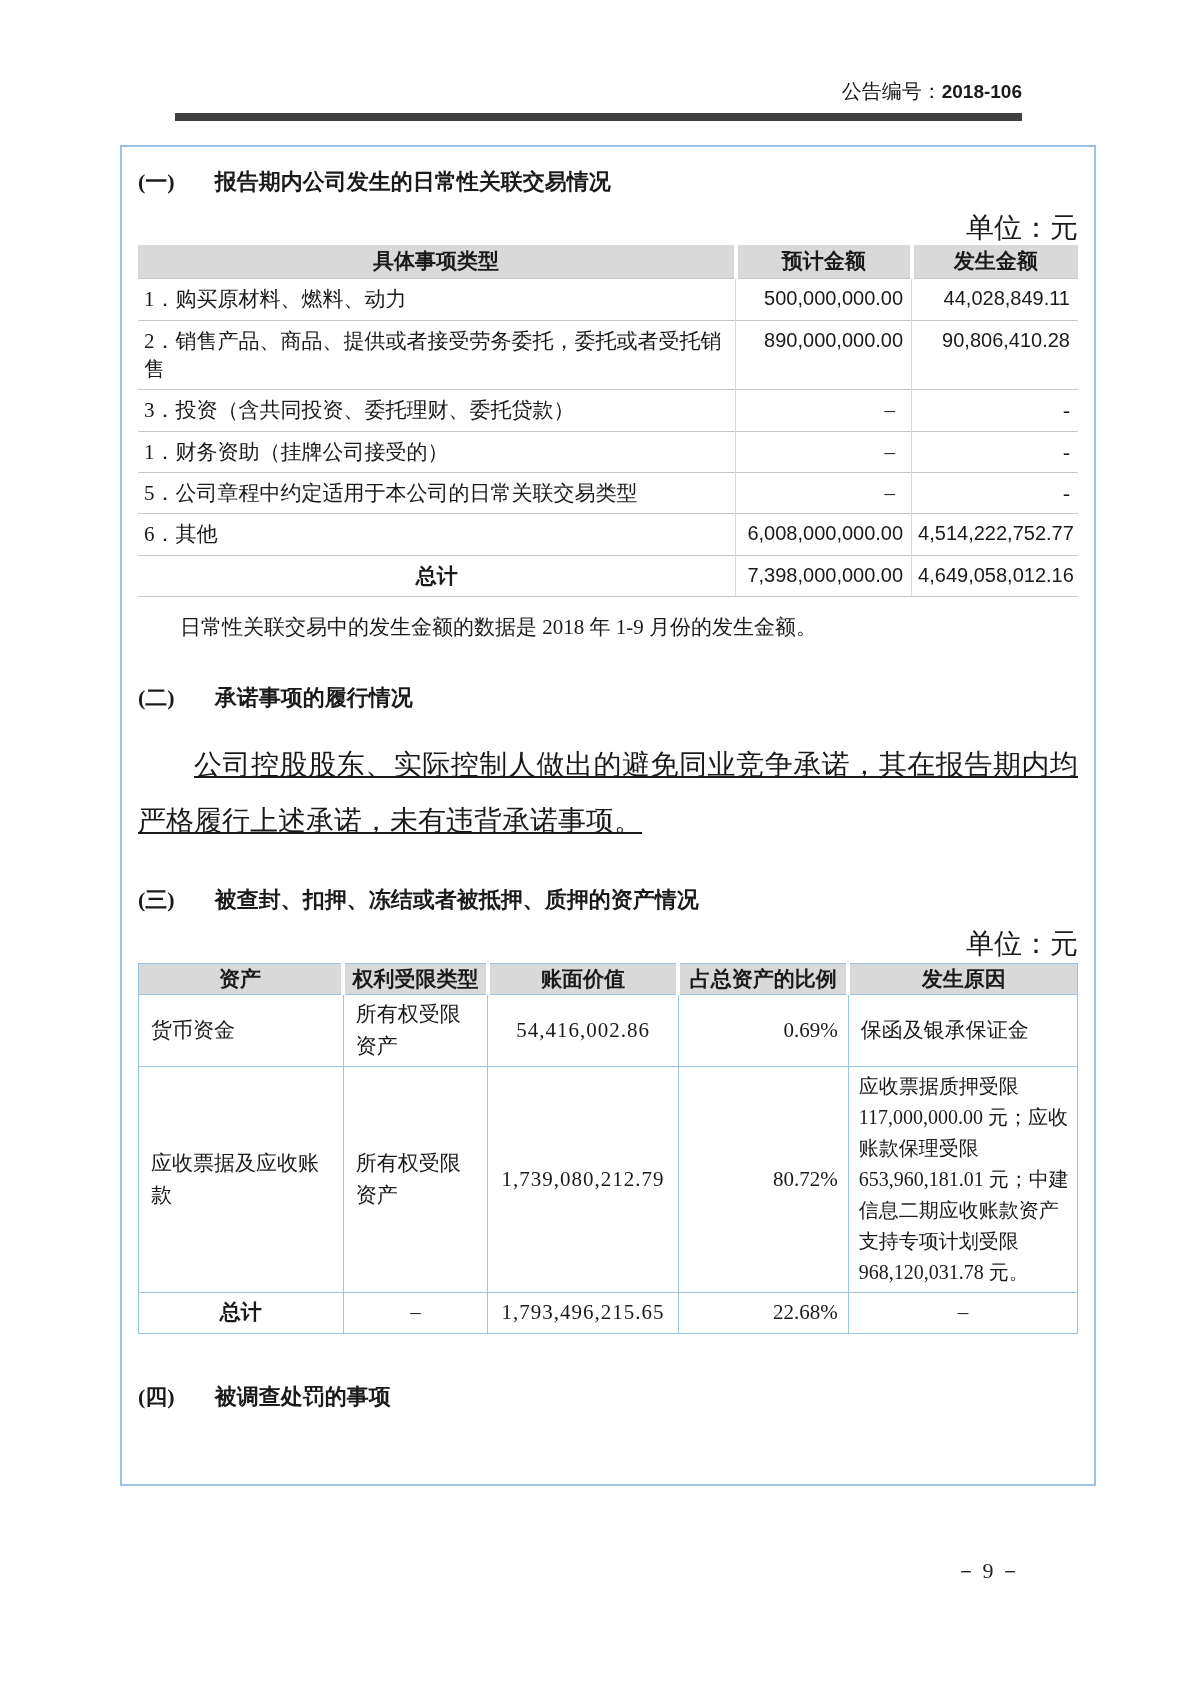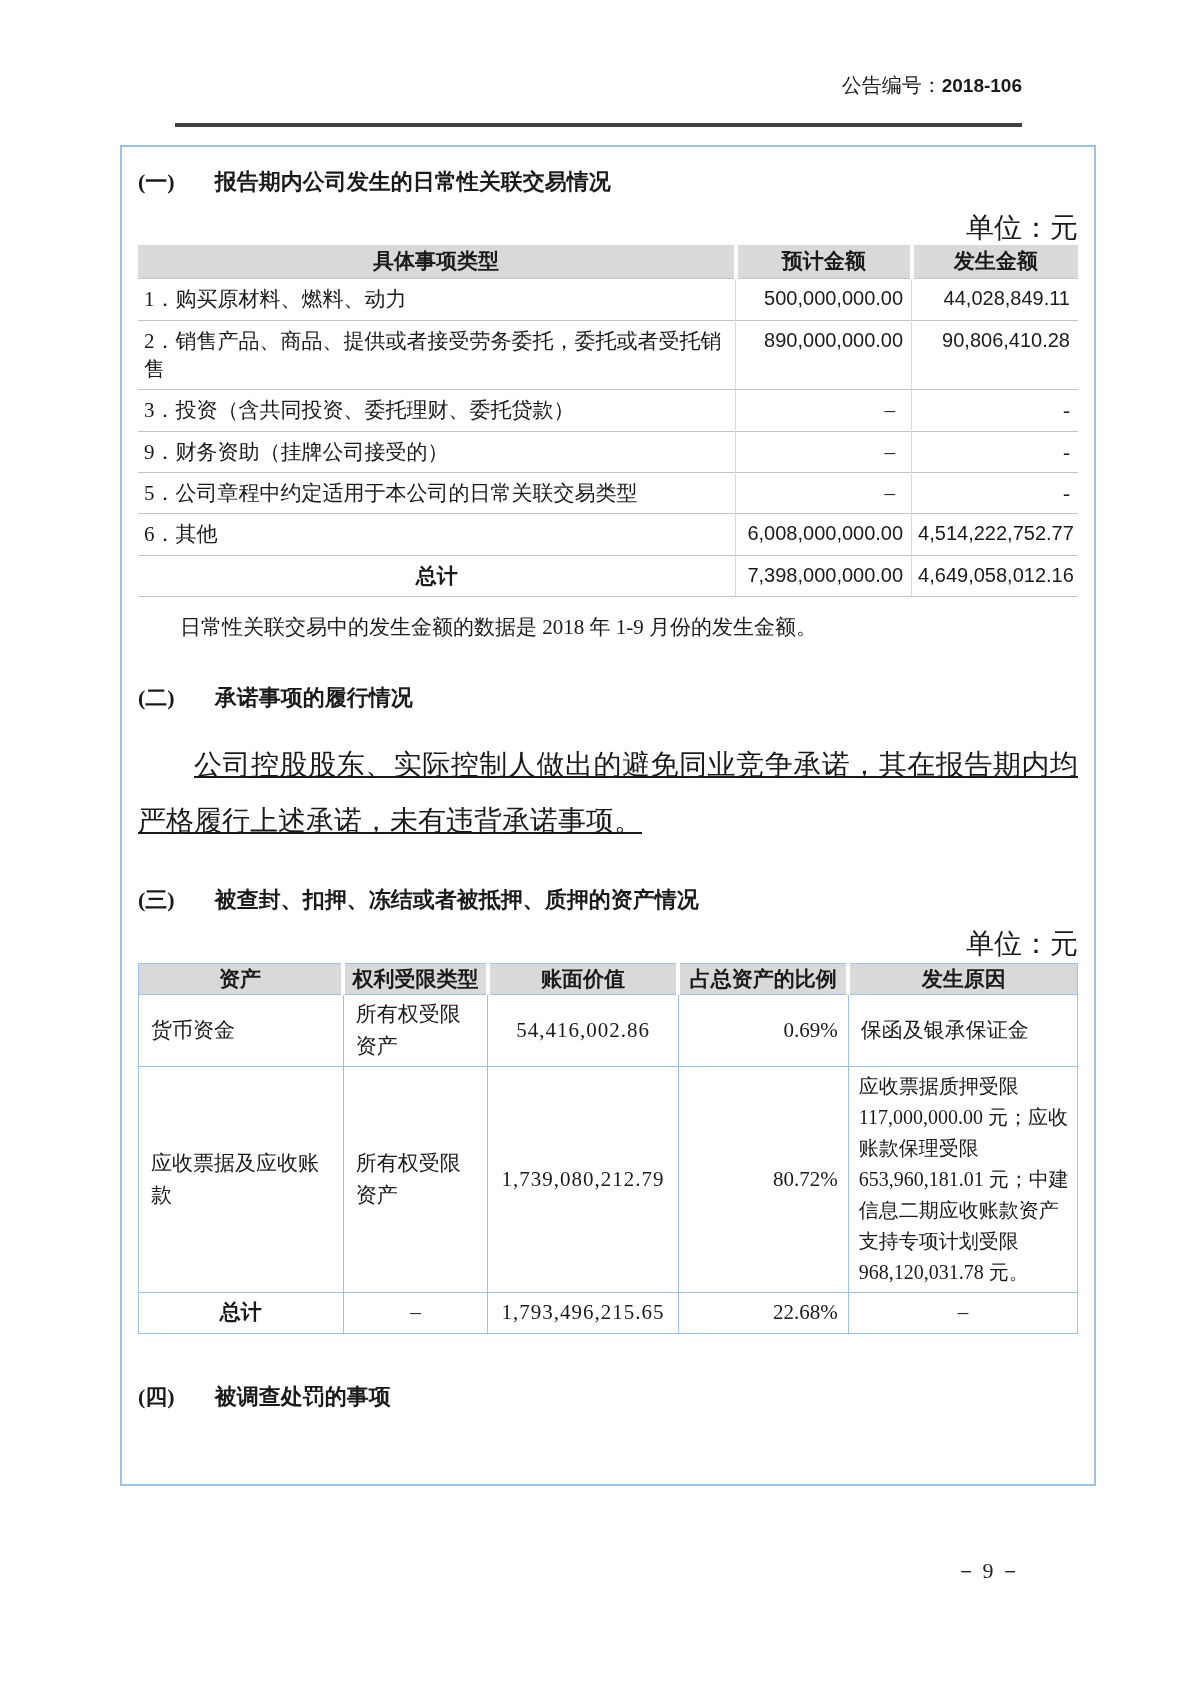--- a/index.html
+++ b/index.html
@@ -2,22 +2,22 @@
 <html><head>
 <meta charset="utf-8">
 <style>
   html,body{margin:0;padding:0;background:#ffffff;}
   .page{
     position:relative;width:1200px;height:1696px;background:#ffffff;
     font-family:"Liberation Serif","DejaVu Serif",serif;color:#1a1a1a;overflow:hidden;
   }
   
   .doc-header{
-    position:absolute;left:175px;top:72px;width:847px;
-    border-bottom:4px solid #404040;text-align:right;padding-bottom:24px;
+    position:absolute;left:175px;top:78px;width:847px;
+    border-bottom:8px solid #404040;text-align:right;padding-bottom:8px;
     font-size:20px;
   }
   .doc-code{font-family:"Liberation Sans","DejaVu Sans",sans-serif;font-weight:700;font-size:19px;}
   
   .content-box{
     position:absolute;left:120px;top:145px;width:976px;height:1341px;
     border:2px solid #9CC2E5;box-sizing:border-box;padding:0 16px;
   }
   .sec-heading{display:flex;gap:40px;font-weight:700;font-size:22px;line-height:30px;}
   .sh1{margin-top:20px;}
@@ -120,21 +120,21 @@
           <td>2．销售产品、商品、提供或者接受劳务委托，委托或者受托销售</td>
           <td class="num">890,000,000.00</td>
           <td class="num">90,806,410.28</td>
         </tr>
         <tr>
           <td>3．投资（含共同投资、委托理财、委托贷款）</td>
           <td class="dash2">–</td>
           <td class="dash3">-</td>
         </tr>
         <tr>
-          <td>9．财务资助（挂牌公司接受的）</td>
+          <td>1．财务资助（挂牌公司接受的）</td>
           <td class="dash2">–</td>
           <td class="dash3">-</td>
         </tr>
         <tr>
           <td>5．公司章程中约定适用于本公司的日常关联交易类型</td>
           <td class="dash2">–</td>
           <td class="dash3">-</td>
         </tr>
         <tr>
           <td>6．其他</td>

